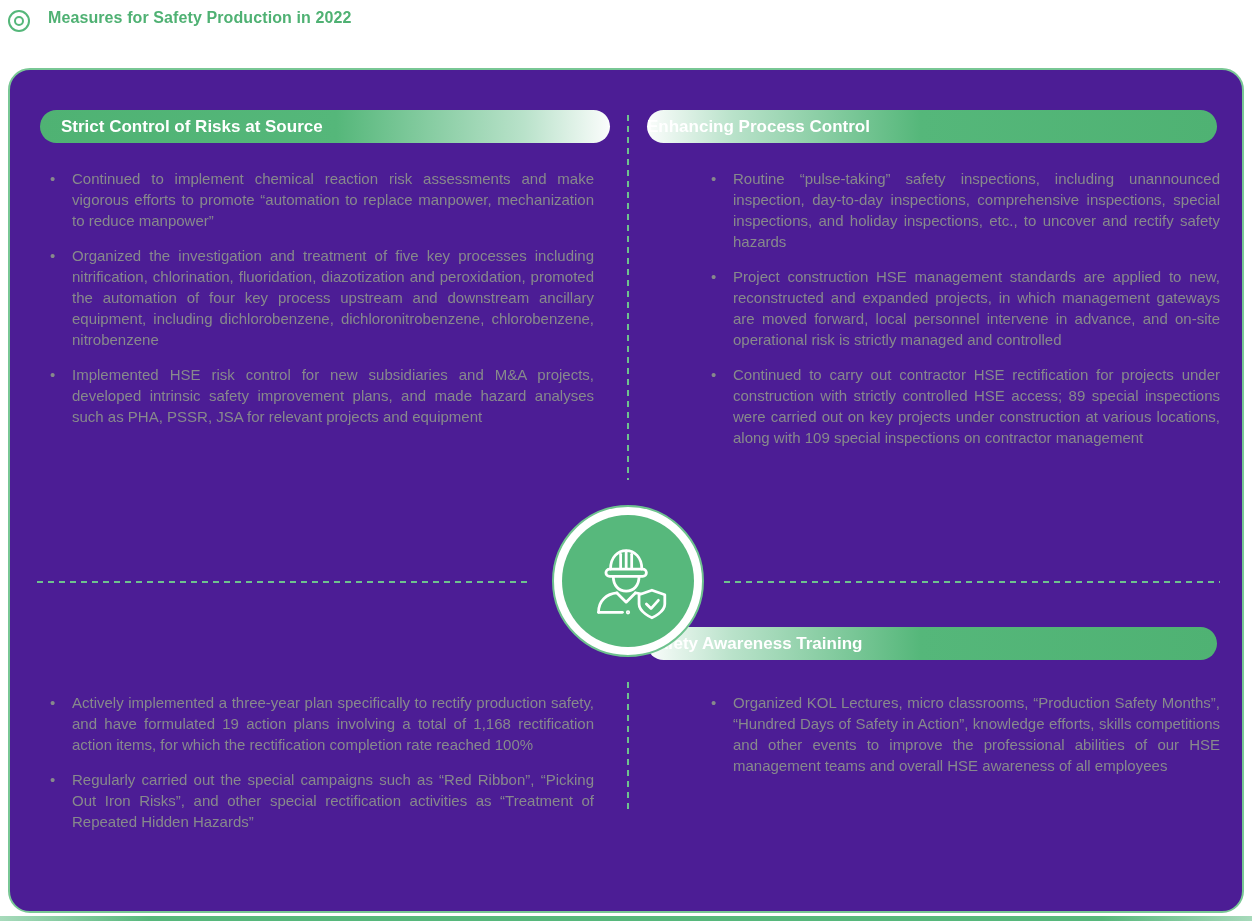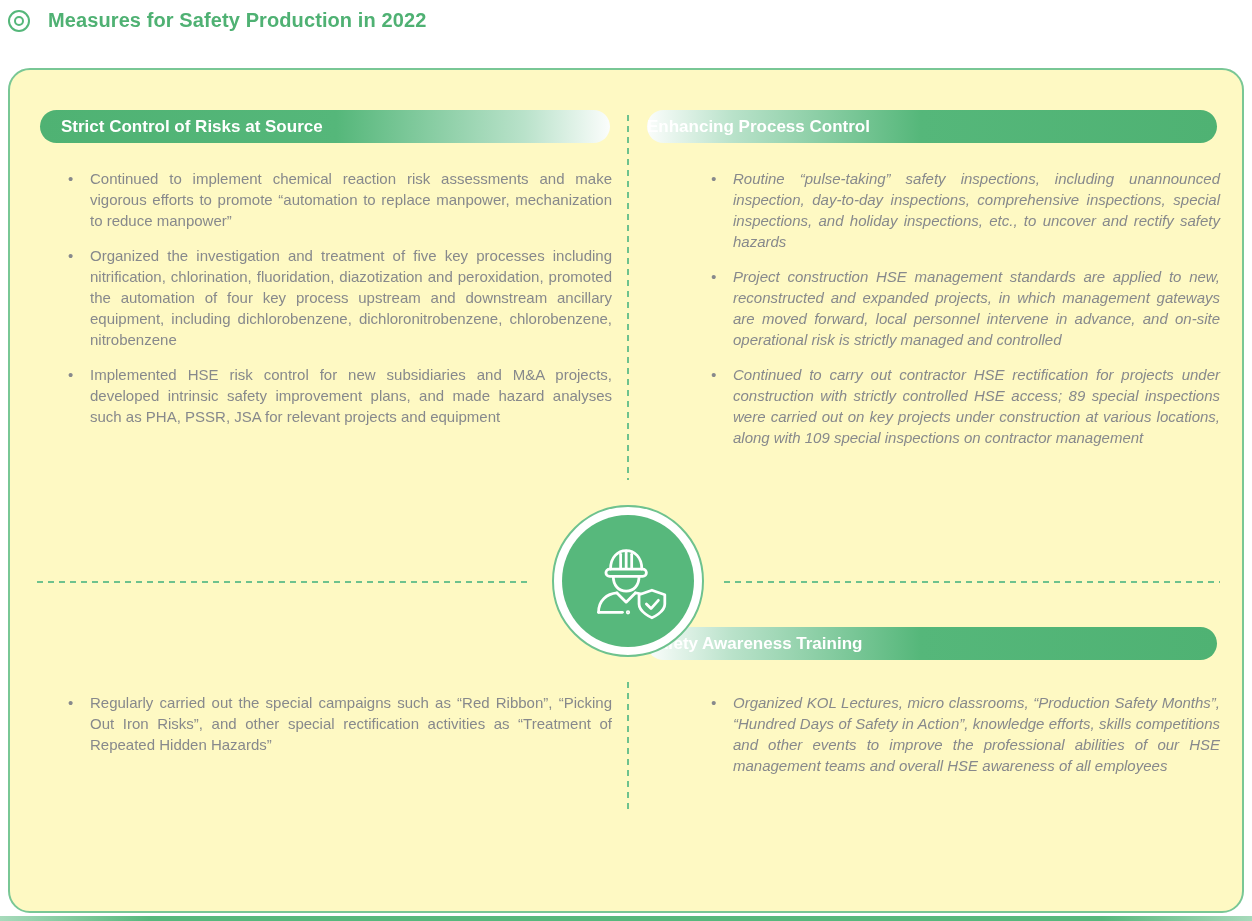--- a/index.html
+++ b/index.html
@@ -14,27 +14,27 @@
   .title-icon{
     position:absolute;left:8px;top:10px;width:22px;height:22px;
     border:2px solid #55b77a;border-radius:50%;
     display:flex;align-items:center;justify-content:center;box-sizing:border-box;
   }
   .title-icon .inner{
     width:10px;height:10px;border:2px solid #55b77a;border-radius:50%;box-sizing:border-box;
   }
   .page-title{
     position:absolute;left:48px;top:9px;margin:0;
-    font-size:20px;font-weight:bold;color:#4fb173;letter-spacing:0.1px;
+    font-size:16px;font-weight:bold;color:#4fb173;letter-spacing:0.1px;
   }
 
   
   .panel{
     position:absolute;left:8px;top:68px;width:1236px;height:845px;
-    border:2px solid #79c795;border-radius:22px;background:#fef9c3;box-sizing:border-box;
+    border:2px solid #79c795;border-radius:22px;background:#4c1d95;box-sizing:border-box;
   }
 
   
   .bar{
     position:absolute;height:33px;border-radius:17px;z-index:1;
     font-size:17px;font-weight:bold;color:#ffffff;line-height:33px;
     box-sizing:border-box;white-space:nowrap;
   }
   .bar.left{
     left:30px;width:570px;padding-left:21px;text-align:left;
@@ -50,22 +50,22 @@
   
   .content{position:absolute;z-index:0;}
   .content ul{list-style:none;margin:0;padding:0;}
   .content li{
     position:relative;padding-left:31px;margin-bottom:14px;
     font-size:15px;line-height:21px;color:#87898c;text-align:justify;
   }
   .content li::before{
     content:"\2022";position:absolute;left:9px;top:0;color:#87898c;font-size:15px;
   }
-  .content.col-left{left:49px;width:553px;}
-  .content.col-right{left:692px;width:518px;font-style:italic;}
+  .content.col-left{left:31px;width:553px;}
+  .content.col-right{left:692px;width:518px;}
   .content.row1{top:98px;}
   .content.row2{top:622px;}
 
   
   .dash-h{
     position:absolute;height:2px;z-index:0;
     background:repeating-linear-gradient(90deg,#6ec28e 0,#6ec28e 6px,transparent 6px,transparent 11px);
   }
   .dash-v{
     position:absolute;width:2px;z-index:0;
@@ -124,20 +124,21 @@
   </div>
   <div class="content col-right row1">
     <ul>
       <li>Routine “pulse-taking” safety inspections, including unannounced inspection, day-to-day inspections, comprehensive inspections, special inspections, and holiday inspections, etc., to uncover and rectify safety hazards</li>
       <li>Project construction HSE management standards are applied to new, reconstructed and expanded projects, in which management gateways are moved forward, local personnel intervene in advance, and on-site operational risk is strictly managed and controlled</li>
       <li>Continued to carry out contractor HSE rectification for projects under construction with strictly controlled HSE access; 89 special inspections were carried out on key projects under construction at various locations, along with 109 special inspections on contractor management</li>
     </ul>
   </div>
   <div class="content col-left row2">
     <ul>
+      <li>Actively implemented a three-year plan specifically to rectify production safety, and have formulated 19 action plans involving a total of 1,168 rectification action items, for which the rectification completion rate reached 100%</li>
       <li>Regularly carried out the special campaigns such as “Red Ribbon”, “Picking Out Iron Risks”, and other special rectification activities as “Treatment of Repeated Hidden Hazards”</li>
     </ul>
   </div>
   <div class="content col-right row2">
     <ul>
       <li>Organized KOL Lectures, micro classrooms, “Production Safety Months”, “Hundred Days of Safety in Action”, knowledge efforts, skills competitions and other events to improve the professional abilities of our HSE management teams and overall HSE awareness of all employees</li>
     </ul>
   </div>
 
   <div class="dash-h" id="dash-left"></div>

